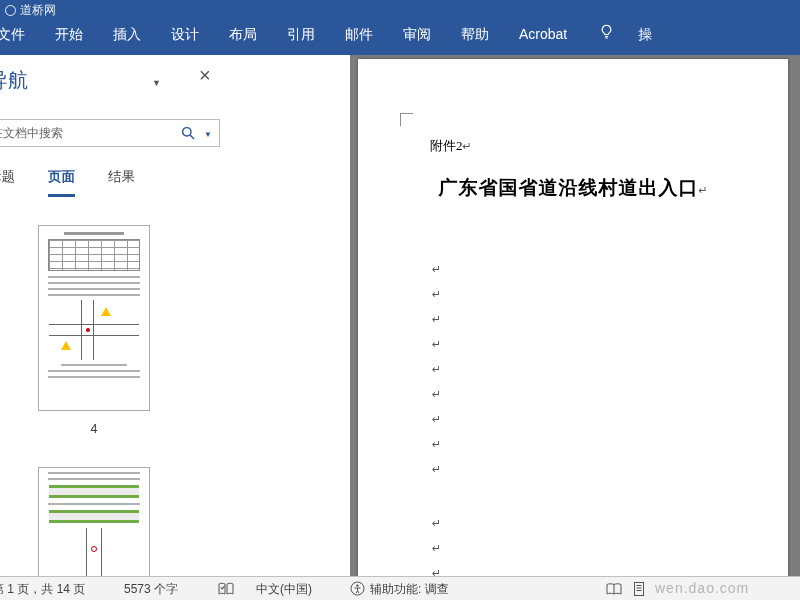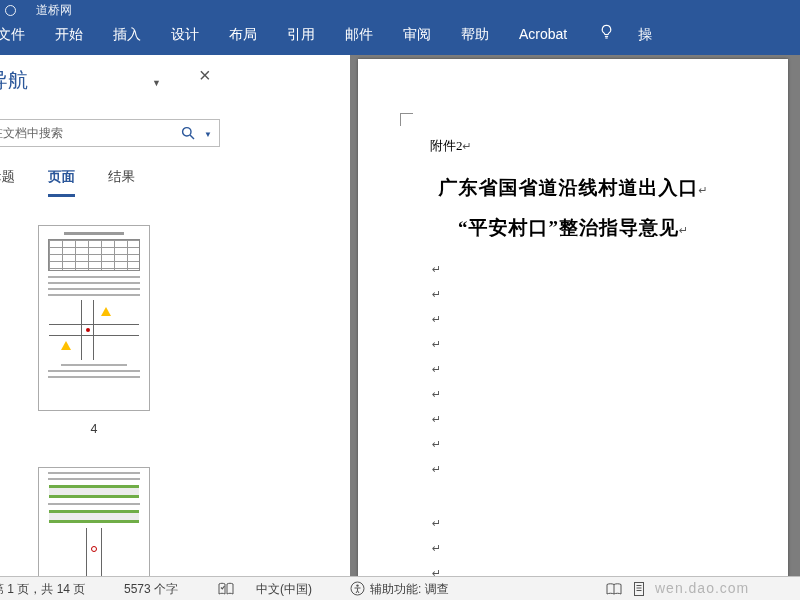--- a/index.html
+++ b/index.html
@@ -2,21 +2,21 @@
 <html><head>
 <meta charset="utf-8">
 <style>
   *{margin:0;padding:0;box-sizing:border-box}
   html,body{width:800px;height:600px;overflow:hidden}
   body{font-family:"Liberation Sans","DejaVu Sans",sans-serif;background:#fff}
   #app{position:relative;width:800px;height:600px;overflow:hidden;background:#fff}
 
   
   .ribbon{position:absolute;left:0;top:0;width:100%;height:55px;background:#2b579a}
-  .brand-wm{position:absolute;left:5px;top:2px;display:flex;align-items:center;gap:20px;
+  .brand-wm{position:absolute;left:5px;top:2px;display:flex;align-items:center;gap:4px;
             color:rgba(255,255,255,.9);font-size:12px;z-index:3}
   .brand-ico{width:11px;height:11px;border:1px solid rgba(255,255,255,.9);border-radius:50%}
   .rtabs{position:absolute;left:-18px;bottom:0;display:flex;align-items:flex-end}
   .rtab{height:42px;line-height:42px;padding:0 15px;color:#fff;font-size:14px;white-space:nowrap;cursor:default}
   .rtab-bulb{display:flex;align-items:center;height:42px;padding:0 9px;margin-left:8px}
 
   
   .navpane{position:absolute;left:0;top:55px;width:350px;height:521px;background:#fff;overflow:hidden}
   .nav-title{position:absolute;left:-12px;top:12px;color:#2b579a;font-size:20px}
   .nav-caret{position:absolute;left:152px;top:23px;font-size:9px;color:#555}
@@ -164,23 +164,20 @@
     <div class="page doc-text">
       <div class="cropmark"></div>
 
       <div class="attach">
         <span>附件2</span><span class="pilcrow">↵</span>
       </div>
 
       <div class="doc-title t1">
         <span>广东省国省道沿线村道出入口</span><span class="pilcrow">↵</span>
       </div>
-      <div class="doc-title t2">
-        <span>“平安村口”整治指导意见</span><span class="pilcrow">↵</span>
-      </div>
 
       <div class="pilcol pilcol1">
         <span class="pilcrow">↵</span>
         <span class="pilcrow">↵</span>
         <span class="pilcrow">↵</span>
         <span class="pilcrow">↵</span>
         <span class="pilcrow">↵</span>
         <span class="pilcrow">↵</span>
         <span class="pilcrow">↵</span>
         <span class="pilcrow">↵</span>

